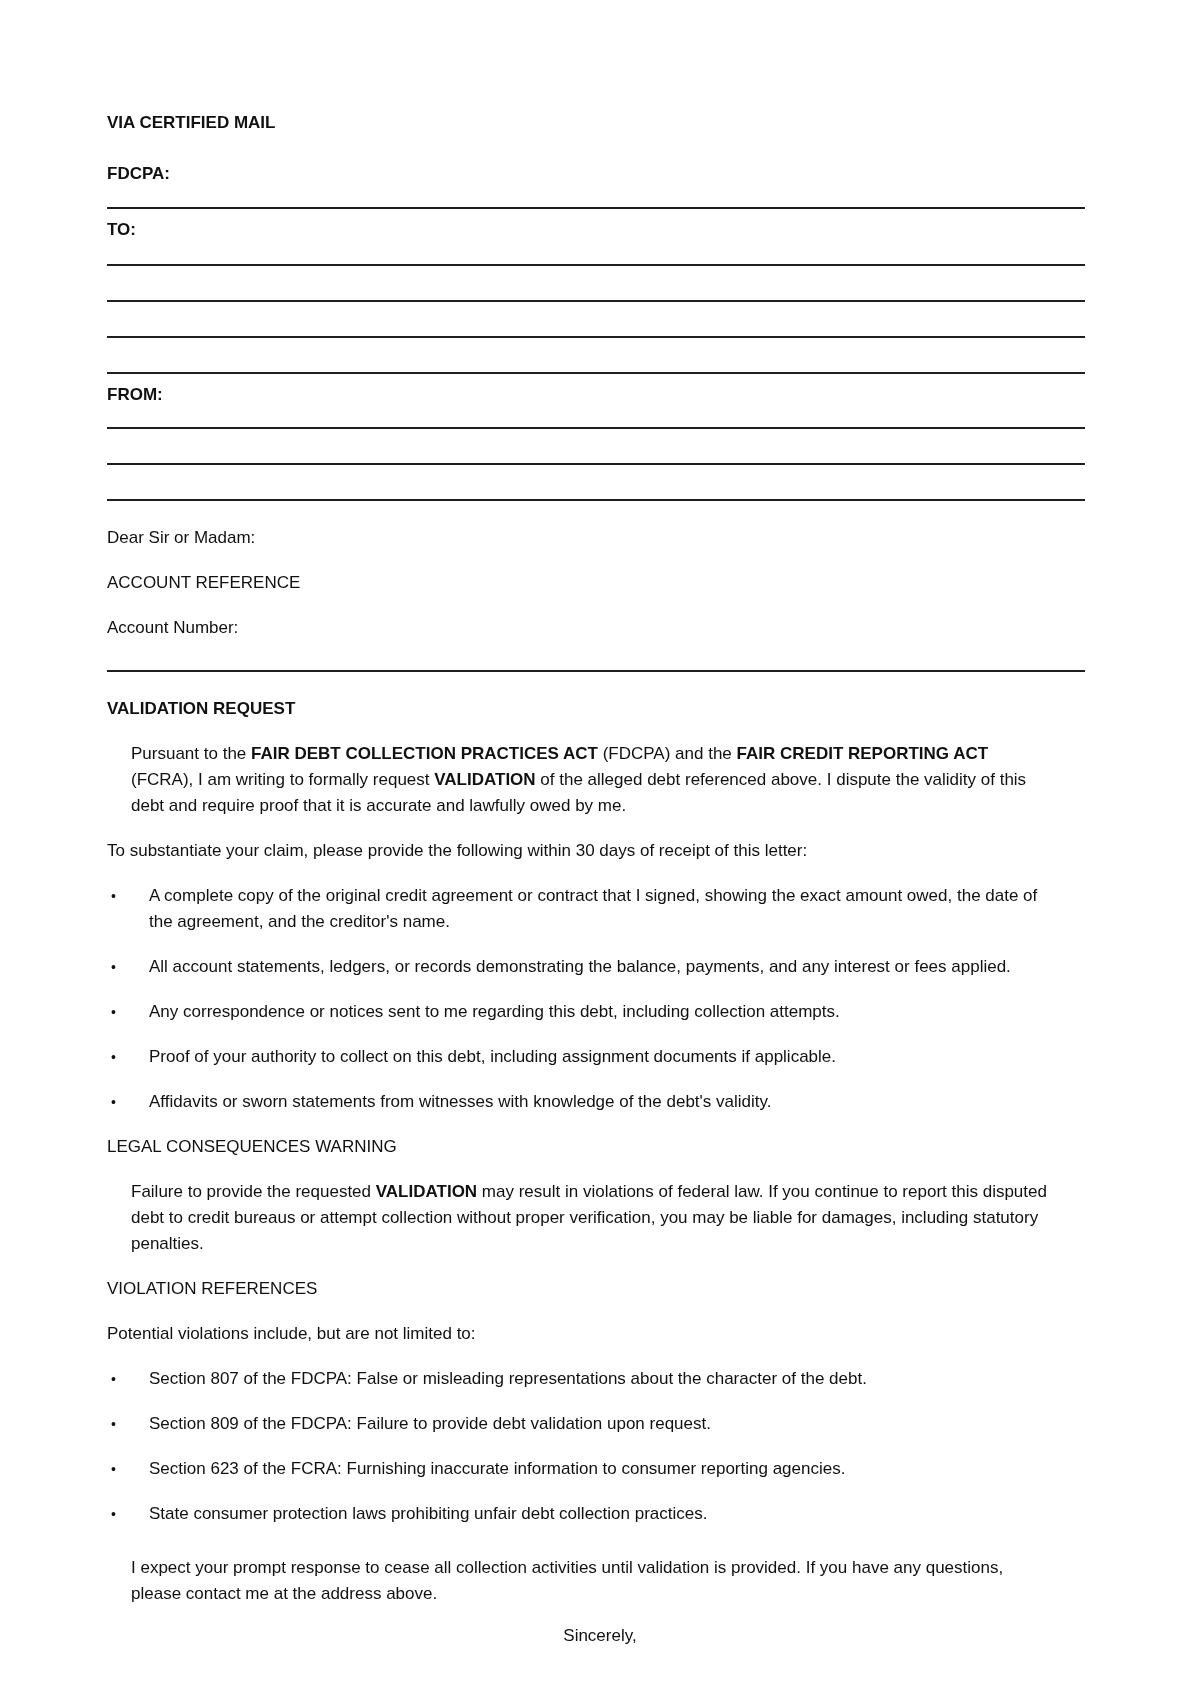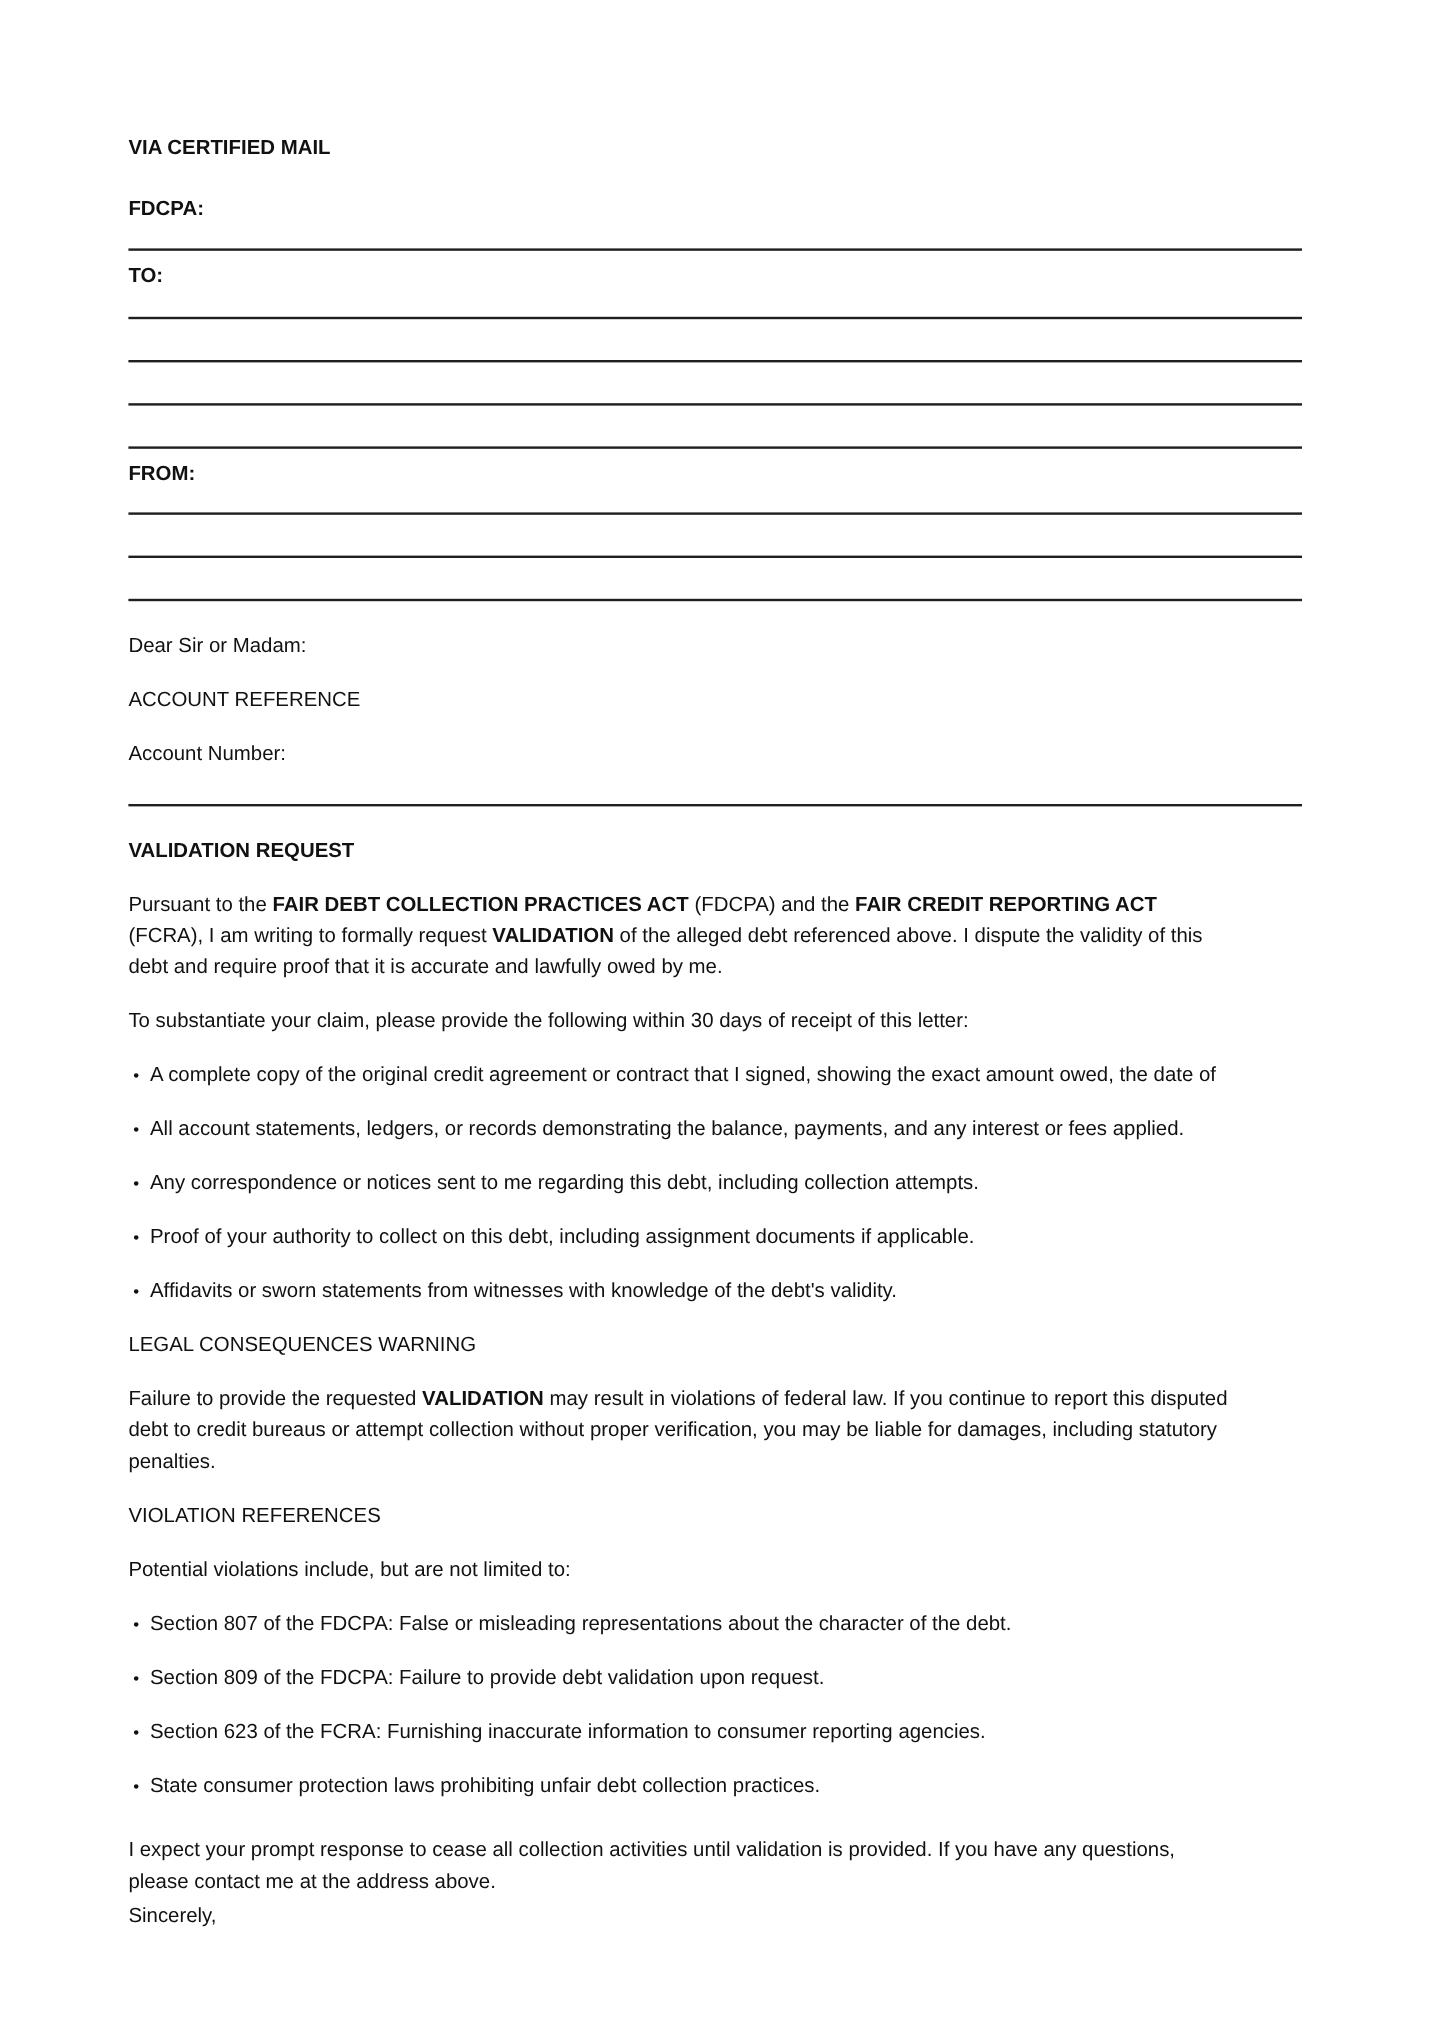--- a/index.html
+++ b/index.html
@@ -9,21 +9,21 @@
     overflow: hidden;
     font-family: "Liberation Sans", sans-serif;
     color: #000000;
   }
   .page {
     width: 1200px; height: 1653px;
     padding: 110px 107px 16px 107px;
     background: #ffffff;
   }
   p, li { font-size: 17px; line-height: 26px; color: #111111; }
-  .line { display: block; white-space: nowrap; }
+  .line { display: block; white-space: nowrap; margin-left: 24px; }
   .b { font-weight: 700; }
   strong { font-weight: 700; }
 
   .rule {
     width: 978px; height: 0;
     border-top: 2px solid #1f1f1f;
   }
 
   
   .via            { margin-top: 0; }
@@ -32,21 +32,21 @@
   .to-label       { margin-top: 8px; }
   .rule-to-first  { margin-top: 21px; }
   .rule-mid       { margin-top: 34px; }
   .from-label     { margin-top: 8px; }
   .rule-from-first{ margin-top: 19px; }
   .salutation     { margin-top: 24px; }
   .para           { margin-top: 19px; }
   .divider        { margin-top: 29px; }
   .validation-h   { margin-top: 24px; }
   .closing        { margin-top: 28px; }
-  .signoff        { margin-top: 3px; }
+  .signoff        { margin-top: 16px; text-align: center; }
 
   ul { list-style: none; margin: 0; padding: 0; }
   li { position: relative; padding-left: 18px; margin-top: 19px; }
   li::before {
     content: "\2022";
     position: absolute; left: 4px; top: 0;
     font-size: 14px; line-height: 26px; color: #111111;
   }
 </style>
 </head>
@@ -85,20 +85,21 @@
       <span class="line"><span>(FCRA), I am writing to formally request </span><strong>VALIDATION</strong><span> of the alleged debt referenced above. I dispute the validity of this</span></span>
       <span class="line">debt and require proof that it is accurate and lawfully owed by me.</span>
     </p>
 
 
   <p class="para">To substantiate your claim, please provide the following within 30 days of receipt of this letter:</p>
 
   <ul>
     <li>
         <span class="line">A complete copy of the original credit agreement or contract that I signed, showing the exact amount owed, the date of</span>
+        <span class="line">the agreement, and the creditor's name.</span>
       </li>
     <li>
         <span class="line">All account statements, ledgers, or records demonstrating the balance, payments, and any interest or fees applied.</span>
       </li>
     <li>
         <span class="line">Any correspondence or notices sent to me regarding this debt, including collection attempts.</span>
       </li>
     <li>
         <span class="line">Proof of your authority to collect on this debt, including assignment documents if applicable.</span>
       </li>

